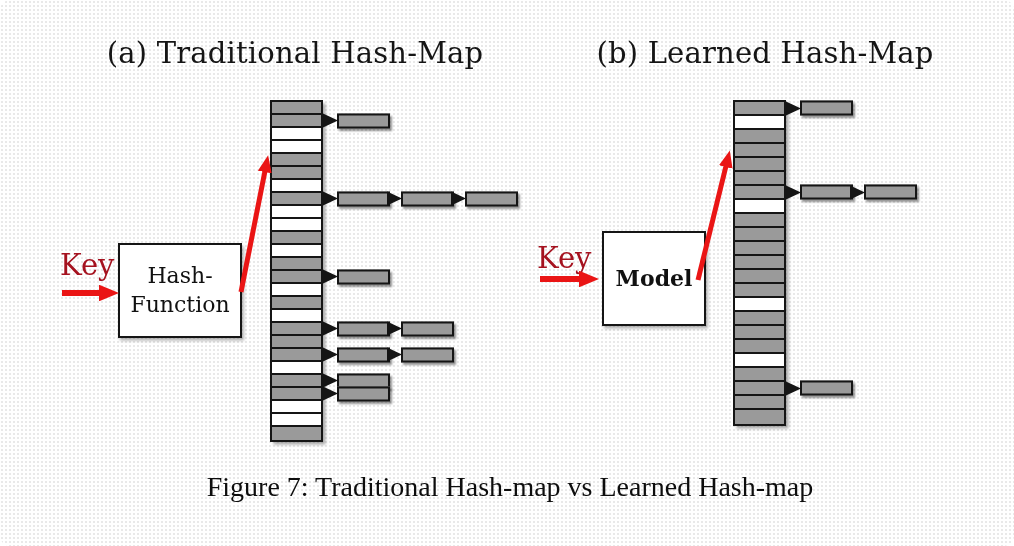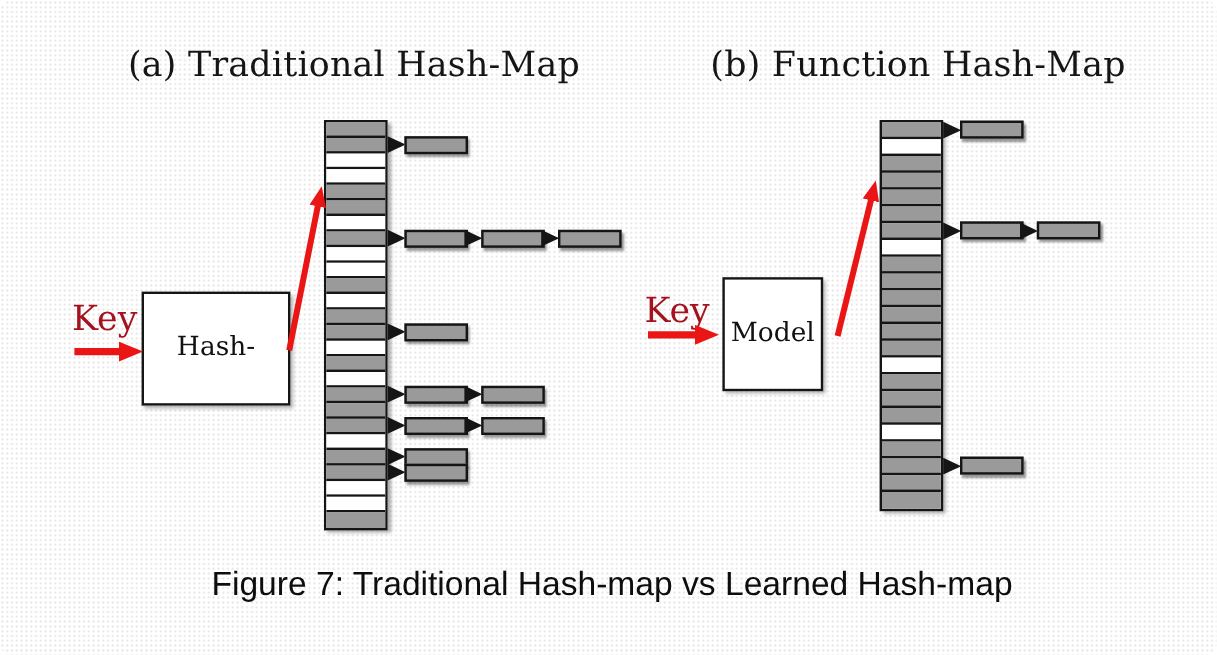--- a/index.html
+++ b/index.html
@@ -26,21 +26,21 @@
   .key-a{left:60px; top:248px;}
   .key-b{left:537px; top:241px;}
   .fbox{
     position:absolute; background:#fff; border:2px solid var(--ink);
     box-shadow:2px 2.5px 3px rgba(0,0,0,0.30);
     display:flex; flex-direction:column; align-items:center; justify-content:center;
     font-size:22px; line-height:1.3; color:#111; text-align:center; box-sizing:border-box;
     z-index:3;
   }
   .box-a{left:118px; top:243px; width:124px; height:95px;}
-  .box-b{left:602px; top:231px; width:84px; height:95px;}
+  .box-b{left:602px; top:231px; width:104px; height:95px;font-weight:bold;}
   .harray{
     position:absolute; width:53px; border:2px solid var(--ink); box-sizing:border-box;
     background:#fff; box-shadow:2.5px 2.5px 3px rgba(0,0,0,0.35); z-index:2;
   }
   .array-a{left:270px; top:100px;}
   .array-b{left:733px; top:100px;}
   .cell{
     position:relative; box-sizing:border-box; border-bottom:2px solid var(--ink);
     background:#fff;
   }
@@ -62,36 +62,37 @@
   .chain-box{
     flex:none; width:53px; height:15px; box-sizing:border-box;
     background:var(--gray); border:2px solid var(--ink);
     box-shadow:2px 2.5px 2px rgba(0,0,0,0.42);
   }
   .overlay{position:absolute; left:0; top:0; width:1014px; height:546px; z-index:5; pointer-events:none;}
   .overlay line{stroke:var(--red);}
   .overlay .ah{fill:var(--red);}
   .caption{
     position:absolute; left:510px; top:471px; transform:translateX(-50%);
-    font-family:Liberation Sans, sans-serif; font-size:28px; color:#0d0d0d; white-space:nowrap;
+    font-family:Liberation Serif, serif; font-size:28px; color:#0d0d0d; white-space:nowrap;
   }
 </style>
 </head>
 <body>
 
 <div class="stage">
 
   <div class="title title-a">(a) Traditional Hash-Map</div>
-  <div class="title title-b">(b) Function Hash-Map</div>
+  <div class="title title-b">(b) Learned Hash-Map</div>
 
   <div class="key key-a">Key</div>
   <div class="key key-b">Key</div>
 
   <div class="fbox box-a">
     <div>Hash-</div>
+    <div>Function</div>
   </div>
   <div class="fbox box-b">
     <div>Model</div>
   </div>
 
   <div class="harray array-a">
       <div class="cell filled"></div>
       <div class="cell filled">
         <div class="chain">
           <div class="tri"></div>

